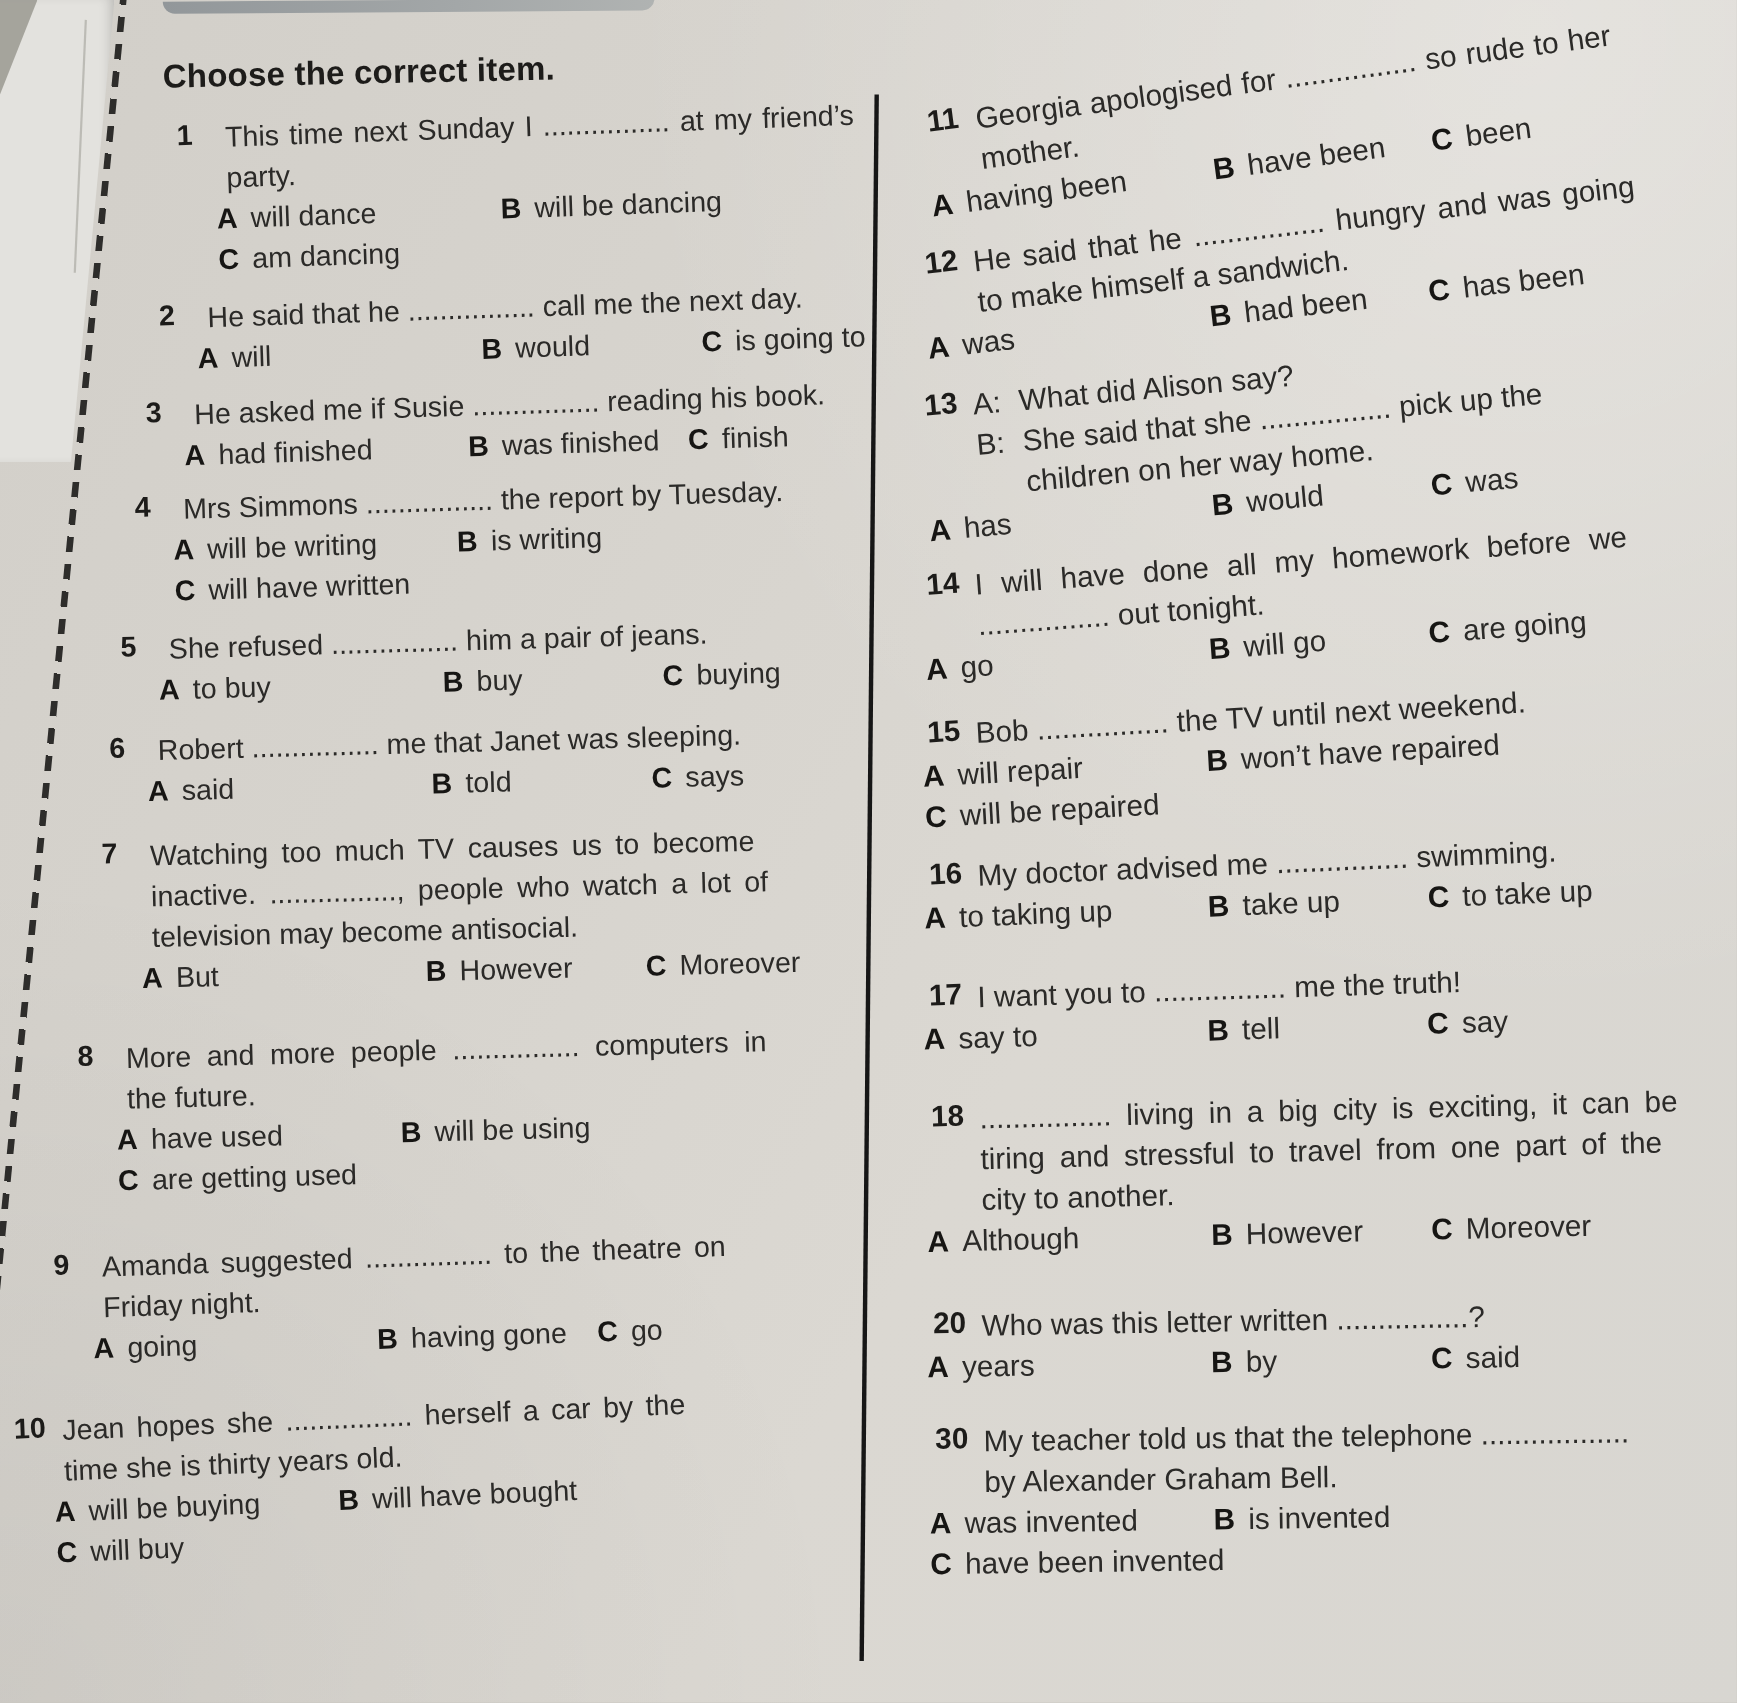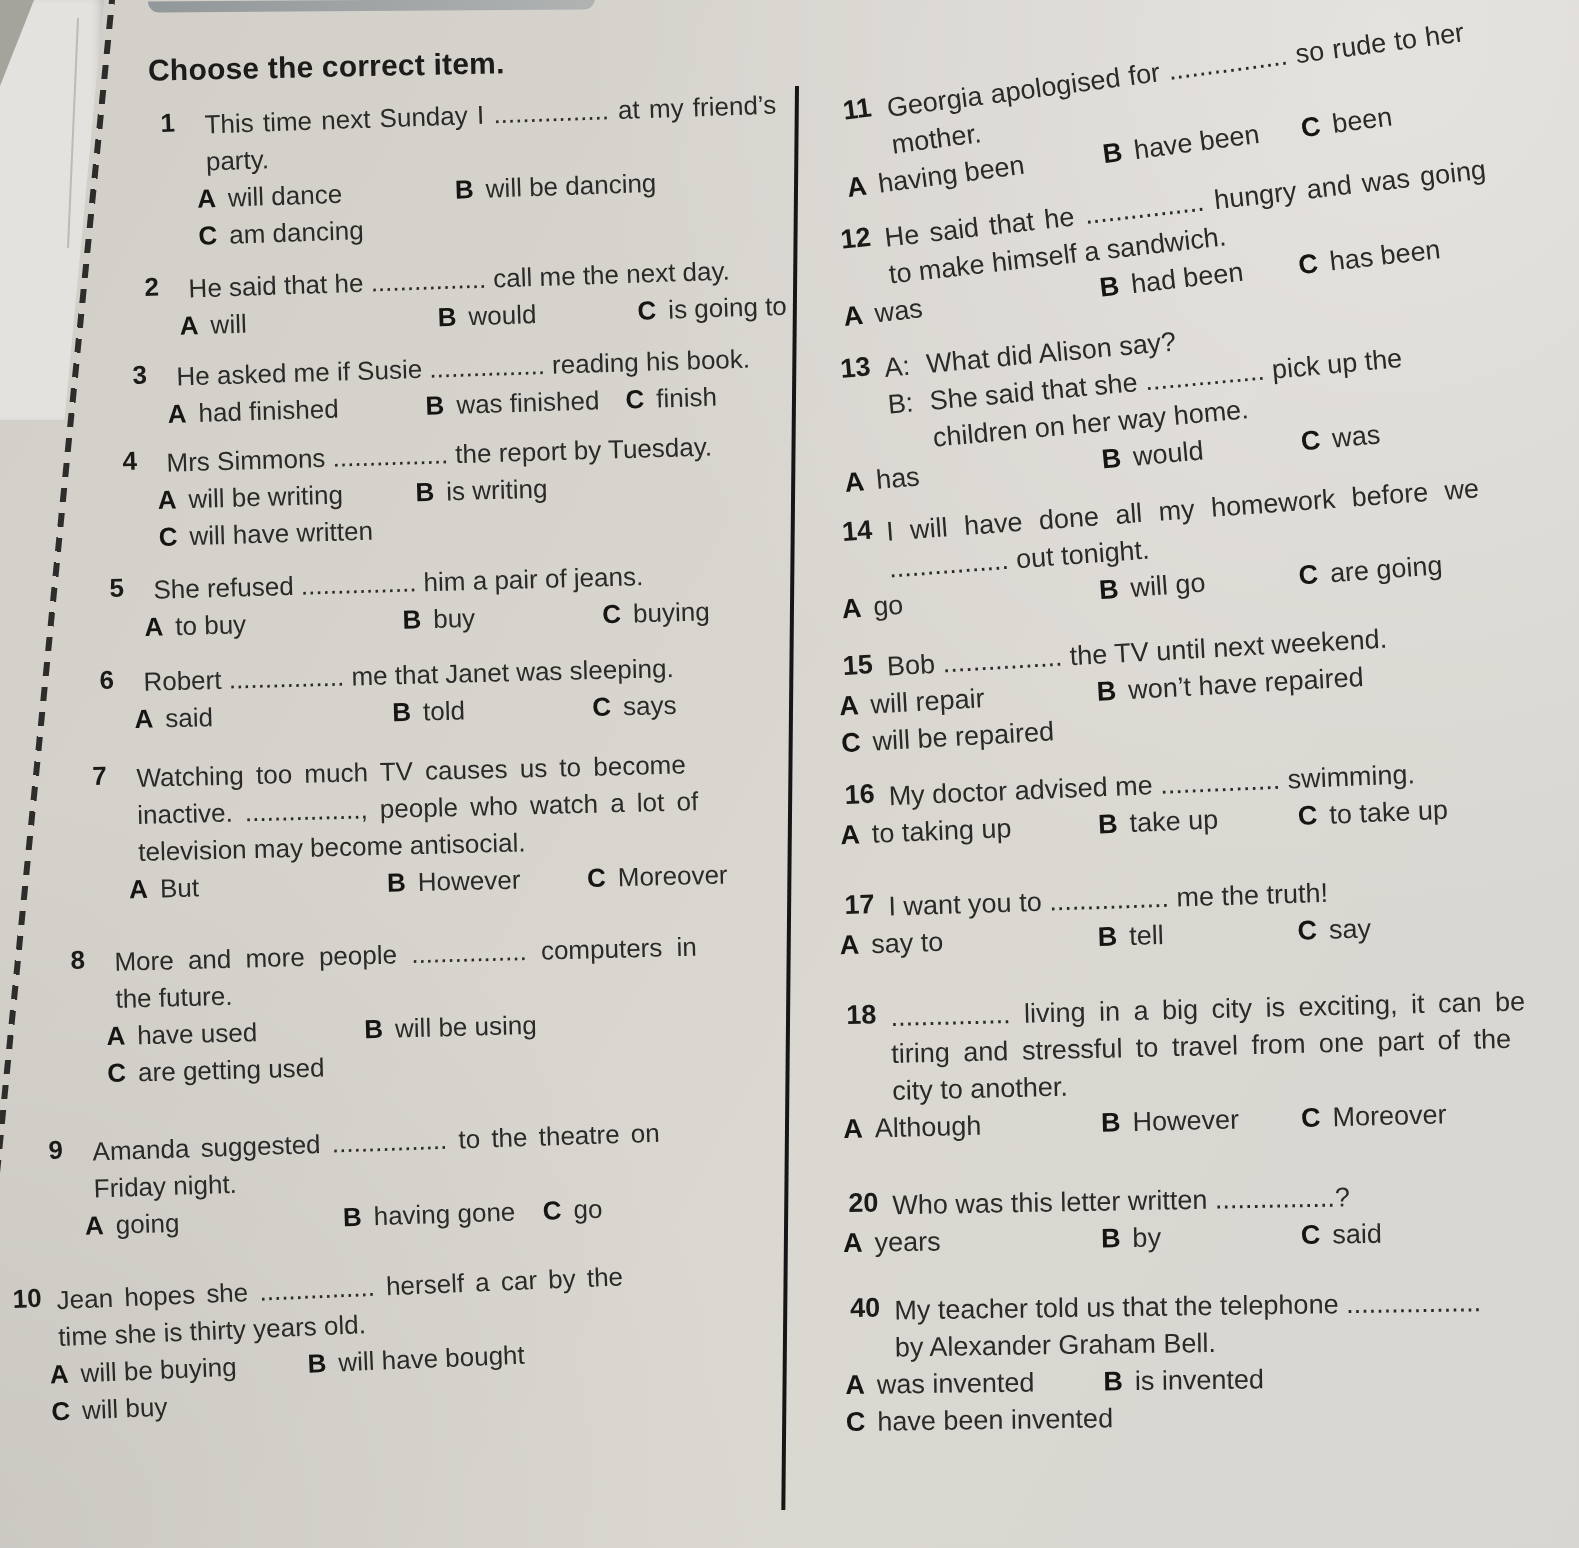--- a/index.html
+++ b/index.html
@@ -368,21 +368,21 @@
             <div class="qline">Who was this letter written ................?</div>
           </div>
           <div class="optrow">
             <span class="opt"><b class="olet">A</b><span class="otxt">years</span></span>
             <span class="opt"><b class="olet">B</b><span class="otxt">by</span></span>
             <span class="opt"><b class="olet">C</b><span class="otxt">said</span></span>
           </div>
         </div>
       </div>
       <div class="q">
-        <span class="qnum">40</span>
+        <span class="qnum">30</span>
         <div class="qbody">
           <div class="qtext">
             <div class="qline">My teacher told us that the telephone ..................</div>
             <div class="qline">by Alexander Graham Bell.</div>
           </div>
           <div class="optrow">
             <span class="opt"><b class="olet">A</b><span class="otxt">was invented</span></span>
             <span class="opt"><b class="olet">B</b><span class="otxt">is invented</span></span>
           </div>
           <div class="optrow">

